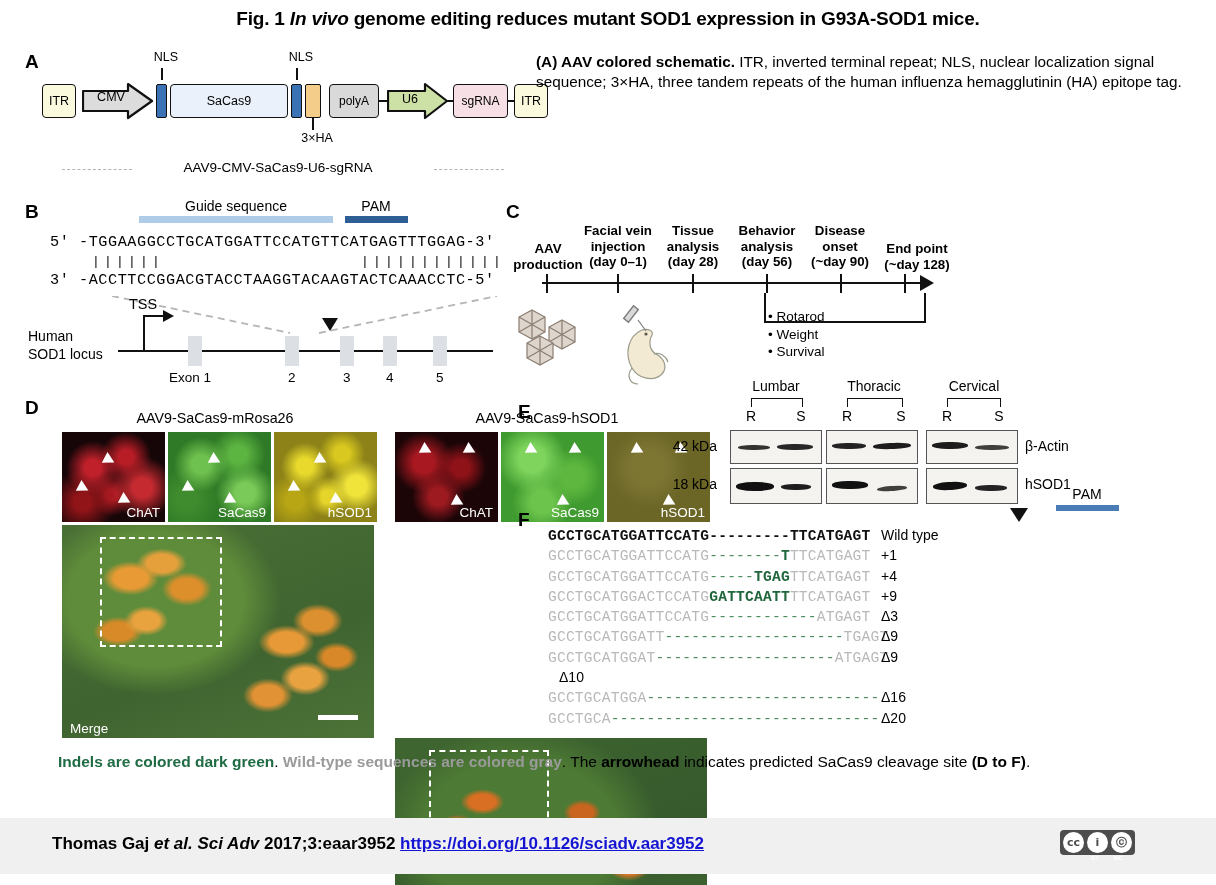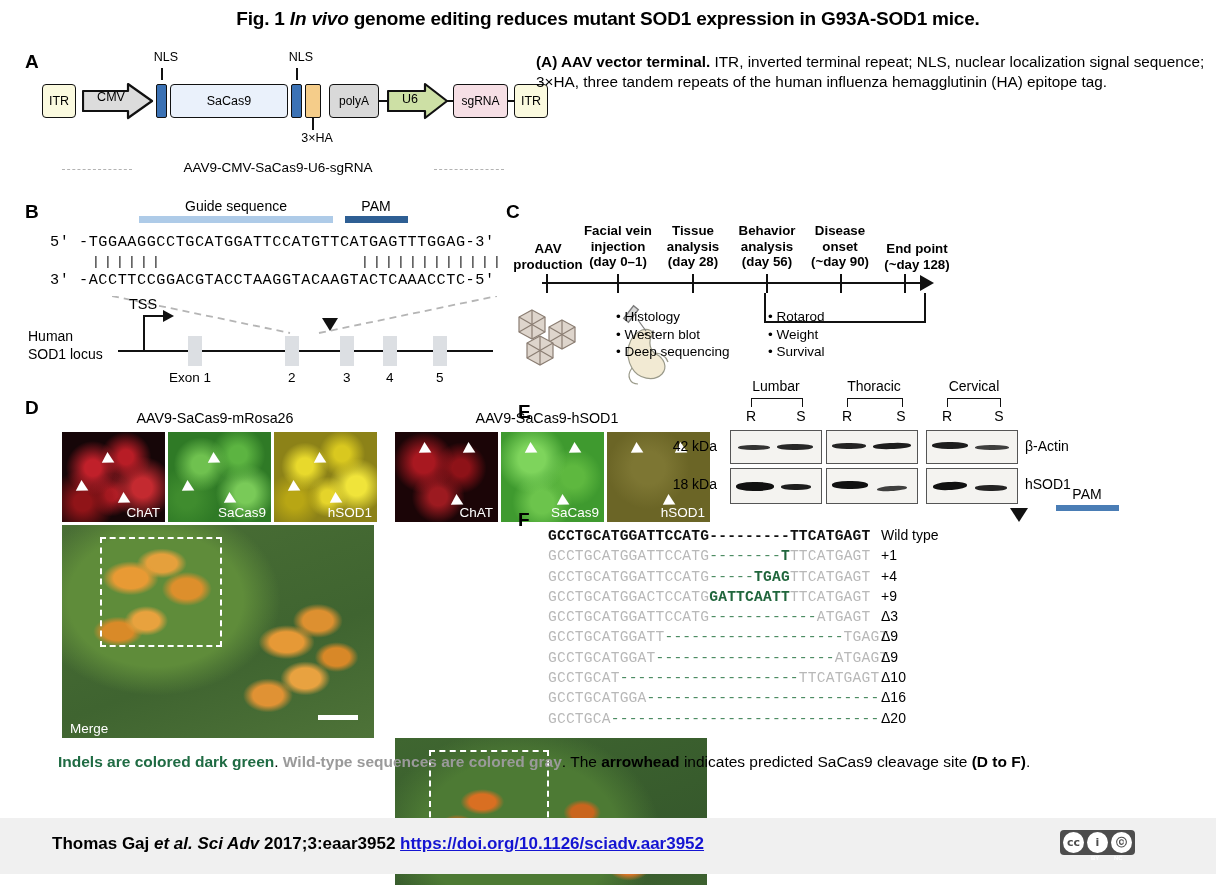--- a/index.html
+++ b/index.html
@@ -201,21 +201,21 @@
     </div>
 </div>
 
 <div class="abs" id="aav-line">
   <div class="dash" style="left:20px;width:70px;"></div>
   <div class="txt">AAV9-CMV-SaCas9-U6-sgRNA</div>
   <div class="dash" style="left:392px;width:70px;"></div>
 </div>
 
 <div class="abs" id="capA">
-  <b>(A) AAV vector terminal.</b><span> ITR, inverted terminal repeat; NLS, nuclear localization signal sequence; 3×HA, three tandem repeats of the human influenza hemagglutinin (HA) epitope tag.</span>
+  <b>(A) AAV colored schematic.</b><span> ITR, inverted terminal repeat; NLS, nuclear localization signal sequence; 3×HA, three tandem repeats of the human influenza hemagglutinin (HA) epitope tag.</span>
 </div>
 
 <div class="abs panel-letter" id="panelB-letter">B</div>
 <div class="abs" id="guide-lab">Guide sequence</div>
 <div class="abs" id="pam-lab-b">PAM</div>
 <div class="abs" id="guide-bar"></div>
 <div class="abs" id="pam-bar-b"></div>
 
 <div class="abs seqline" id="seq-top">5' -TGGAAGGCCTGCATGGATTCCATGTTCATGAGTTTGGAG-3'</div>
 <div class="abs mono" id="seq-bars">
@@ -318,25 +318,20 @@
       <circle cx="34" cy="30" r="1.6" fill="#5a5a4a" stroke="none"></circle>
       <path d="M42 50 C48 48, 54 52, 56 58" fill="none"></path>
       <path d="M20 64 C14 72, 18 80, 26 80" fill="none"></path>
     </g>
     <g stroke="#7a7a7a" stroke-width="1.4" fill="#d9d9d9">
       <rect x="16" y="2" width="6" height="16" transform="rotate(38 19 10)"></rect>
       <line x1="26" y1="16" x2="34" y2="27" stroke-width="1.2"></line>
     </g>
   </svg>
 
-  <div class="bullets" style="left:116px;top:112px;">
-    <div>• Histology</div>
-    <div>• Western blot</div>
-    <div>• Deep sequencing</div>
-  </div>
   <div class="bullets" style="left:268px;top:112px;">
     <div>• Rotarod</div>
     <div>• Weight</div>
     <div>• Survival</div>
   </div>
 
   <div class="brace" style="position:absolute;left:264px;top:97px;width:158px;height:28px;"></div>
 </div>
 
 <div class="abs panel-letter" id="panelD-letter">D</div>
@@ -526,21 +521,20 @@
   </div>
   <div class="frow">
     <span class="fseq"><span class="g-wt">GCCTGCATGGATT</span><span class="g-dash"></span><span class="g-indel"></span><span class="g-dash">--------------------</span><span class="g-wt">TGAGT</span></span>
     <span class="flab">Δ9</span>
   </div>
   <div class="frow">
     <span class="fseq"><span class="g-wt">GCCTGCATGGAT</span><span class="g-dash"></span><span class="g-indel"></span><span class="g-dash">--------------------</span><span class="g-wt">ATGAGT</span></span>
     <span class="flab">Δ9</span>
   </div>
   <div class="frow">
-    <span class="fseq"><span class="g-wt">GCCTGCAT</span><span class="g-dash"></span><span class="g-indel"></span><span class="g-dash">--------------------</span><span class="g-wt">TTCATGAGT</span></span>
     <span class="flab">Δ10</span>
   </div>
   <div class="frow">
     <span class="fseq"><span class="g-wt">GCCTGCATGGA</span><span class="g-dash"></span><span class="g-indel"></span><span class="g-dash">--------------------------</span><span class="g-wt"></span></span>
     <span class="flab">Δ16</span>
   </div>
   <div class="frow">
     <span class="fseq"><span class="g-wt">GCCTGCA</span><span class="g-dash"></span><span class="g-indel"></span><span class="g-dash">------------------------------</span><span class="g-wt"></span></span>
     <span class="flab">Δ20</span>
   </div>

